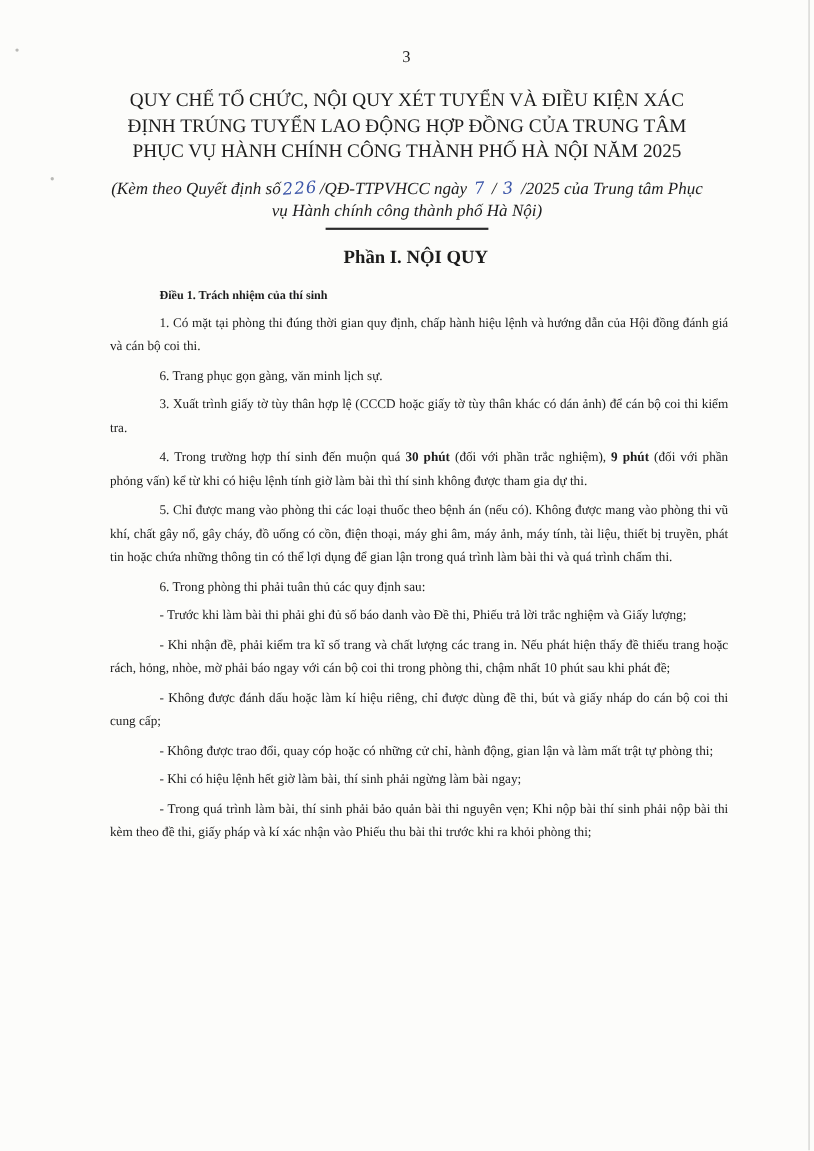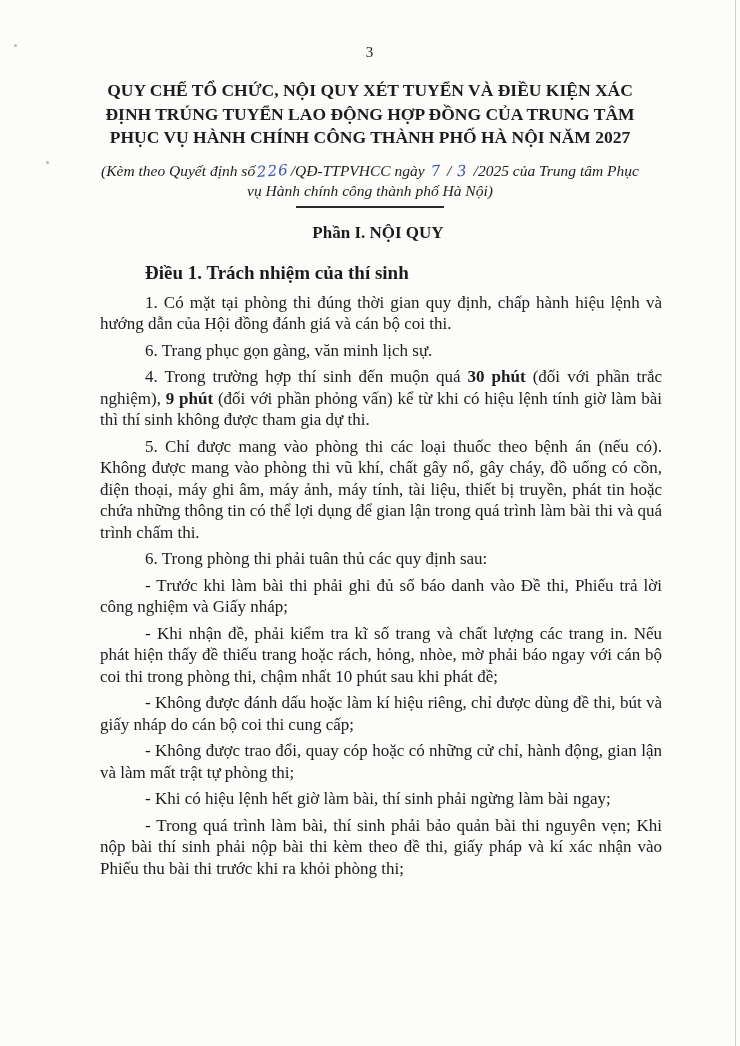--- a/index.html
+++ b/index.html
@@ -30,21 +30,21 @@
   .page-number {
     padding-top: 44px;
     text-align: center;
     font-size: 15px;
     letter-spacing: 1px;
   }
   .doc-title {
     margin: 18px auto 11px;
     width: 568px;
     text-align: center;
-    font-weight: bold;
+    font-weight: normal;
     font-size: 17.5px;
     line-height: 23.5px;
   }
   .doc-subtitle {
     margin: 4px auto 0;
     max-width: 552px;
     text-align: center;
     font-style: italic;
     font-size: 15.5px;
     line-height: 20.5px;
@@ -72,61 +72,62 @@
     font-size: 17px;
     padding-left: 16px;
   }
   .content {
     padding: 0 78px 0 100px;
   }
   .article-heading {
     margin: 19px 0 8px;
     padding-left: 45px;
     font-weight: bold;
-    font-size: 19px;
+    font-size: 11px;
   }
   .para {
     margin: 0 0 5px;
     text-align: justify;
     text-indent: 45px;
-    font-size: 17px;
+    font-size: 12px;
     line-height: 21.5px;
   }
   .para .bold { font-weight: bold; }
 </style>
 </head>
 <body>
 
 <div class="page" style="background: rgb(252, 252, 250); color: rgb(28, 28, 28);">
   <div class="edge-line"></div>
   <div class="scan-speck speck-1"></div>
   <div class="scan-speck speck-2"></div>
 
   <div class="page-number">3</div>
 
   <div class="doc-title">
     <div>QUY CHẾ TỔ CHỨC, NỘI QUY XÉT TUYỂN VÀ ĐIỀU KIỆN XÁC</div>
     <div>ĐỊNH TRÚNG TUYỂN LAO ĐỘNG HỢP ĐỒNG CỦA TRUNG TÂM</div>
-    <div>PHỤC VỤ HÀNH CHÍNH CÔNG THÀNH PHỐ HÀ NỘI NĂM 2027</div>
+    <div>PHỤC VỤ HÀNH CHÍNH CÔNG THÀNH PHỐ HÀ NỘI NĂM 2025</div>
   </div>
 
   <div class="doc-subtitle"><span>(Kèm theo Quyết định số</span><span class="hand">226</span><span>/QĐ-TTPVHCC ngày </span><span class="hand">7</span><span> / </span><span class="hand">3</span><span> /2025 của Trung tâm Phục vụ Hành chính công thành phố Hà Nội)</span></div>
   <div class="subtitle-rule" style="background: rgb(43, 43, 43);"></div>
 
   <div class="part-heading">Phần I. NỘI QUY</div>
 
   <div class="content">
     <div class="article-heading">Điều 1. Trách nhiệm của thí sinh</div>
     <div>
         <p class="para"><span>1. Có mặt tại phòng thi đúng thời gian quy định, chấp hành hiệu lệnh và hướng dẫn của Hội đồng đánh giá và cán bộ coi thi.</span></p>
         <p class="para"><span>6. Trang phục gọn gàng, văn minh lịch sự.</span></p>
+        <p class="para"><span>3. Xuất trình giấy tờ tùy thân hợp lệ (CCCD hoặc giấy tờ tùy thân khác có dán ảnh) để cán bộ coi thi kiểm tra.</span></p>
         <p class="para"><span>4. Trong trường hợp thí sinh đến muộn quá </span><span class="bold">30 phút</span><span> (đối với phần trắc nghiệm), </span><span class="bold">9 phút</span><span> (đối với phần phỏng vấn) kể từ khi có hiệu lệnh tính giờ làm bài thì thí sinh không được tham gia dự thi.</span></p>
         <p class="para"><span>5. Chỉ được mang vào phòng thi các loại thuốc theo bệnh án (nếu có). Không được mang vào phòng thi vũ khí, chất gây nổ, gây cháy, đồ uống có cồn, điện thoại, máy ghi âm, máy ảnh, máy tính, tài liệu, thiết bị truyền, phát tin hoặc chứa những thông tin có thể lợi dụng để gian lận trong quá trình làm bài thi và quá trình chấm thi.</span></p>
         <p class="para"><span>6. Trong phòng thi phải tuân thủ các quy định sau:</span></p>
-        <p class="para"><span>- Trước khi làm bài thi phải ghi đủ số báo danh vào Đề thi, Phiếu trả lời công nghiệm và Giấy nháp;</span></p>
+        <p class="para"><span>- Trước khi làm bài thi phải ghi đủ số báo danh vào Đề thi, Phiếu trả lời trắc nghiệm và Giấy lượng;</span></p>
         <p class="para"><span>- Khi nhận đề, phải kiểm tra kĩ số trang và chất lượng các trang in. Nếu phát hiện thấy đề thiếu trang hoặc rách, hỏng, nhòe, mờ phải báo ngay với cán bộ coi thi trong phòng thi, chậm nhất 10 phút sau khi phát đề;</span></p>
         <p class="para"><span>- Không được đánh dấu hoặc làm kí hiệu riêng, chỉ được dùng đề thi, bút và giấy nháp do cán bộ coi thi cung cấp;</span></p>
         <p class="para"><span>- Không được trao đổi, quay cóp hoặc có những cử chỉ, hành động, gian lận và làm mất trật tự phòng thi;</span></p>
         <p class="para"><span>- Khi có hiệu lệnh hết giờ làm bài, thí sinh phải ngừng làm bài ngay;</span></p>
         <p class="para"><span>- Trong quá trình làm bài, thí sinh phải bảo quản bài thi nguyên vẹn; Khi nộp bài thí sinh phải nộp bài thi kèm theo đề thi, giấy pháp và kí xác nhận vào Phiếu thu bài thi trước khi ra khỏi phòng thi;</span></p>
       </div>
   </div>
 </div>
 
 </body></html>

